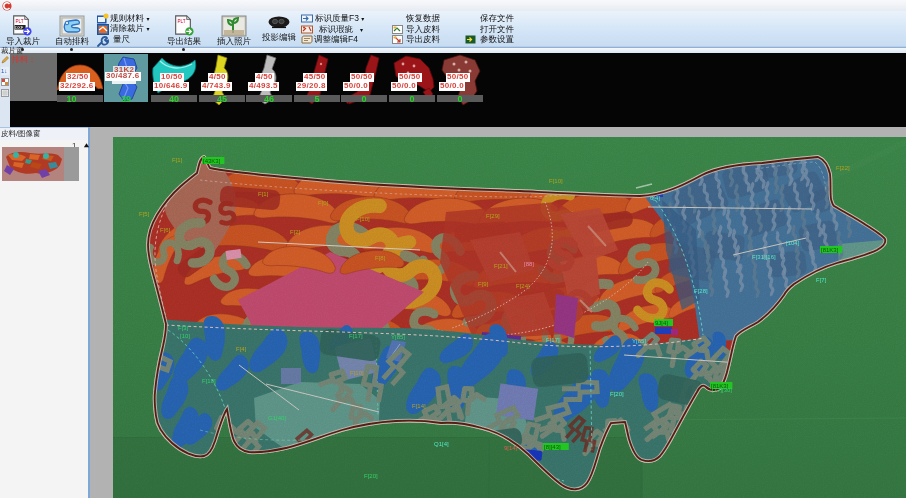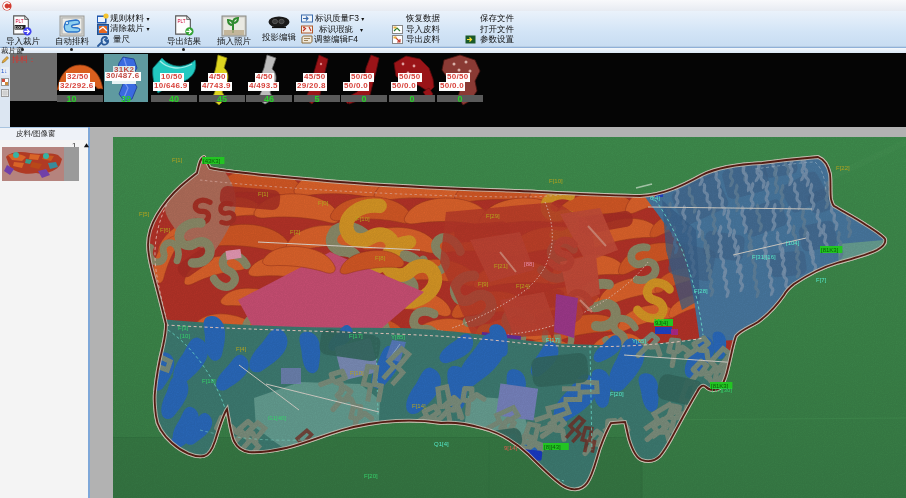--- a/index.html
+++ b/index.html
@@ -5,21 +5,21 @@
 body{width:906px;height:498px;overflow:hidden;font-family:"Liberation Sans",sans-serif;position:relative;background:#000}
 .abs{position:absolute}
 #titlebar{left:0;top:0;width:906px;height:11px;background:linear-gradient(#f8f9fb,#e7ebf2);color:#a4a8b0;font-size:7.5px;line-height:11px;white-space:nowrap;overflow:hidden}
 #toolbar{left:0;top:11px;width:906px;height:36px;background:linear-gradient(#eaf2fb,#d2e4f6 60%,#c8ddf2);border-bottom:1px solid #b9cfe6}
 #panelhdr{left:0;top:47px;width:906px;height:6px;background:linear-gradient(#f4f8fc,#dbe8f5);border-top:1px solid #8fb0d8}
 .tbl{position:absolute;font-size:8.5px;color:#111;text-align:center;line-height:9px;letter-spacing:0px}
 .tbr{position:absolute;font-size:8.5px;color:#111;line-height:10px;white-space:nowrap}
 #strip{left:0;top:53px;width:906px;height:74px;background:#050505}
 #leftcol{left:0;top:53px;width:10px;height:74px;background:#dce6f2}
 #sidebar{left:0;top:127px;width:88px;height:371px;background:#f4f4f4;border-top:1px solid #a8c4e0}
-#sbhdr{left:0;top:128px;width:87px;height:12px;background:#eef2f8;font-size:7.5px;color:#222;line-height:12px;padding-left:16px}
+#sbhdr{left:0;top:128px;width:87px;height:12px;background:#eef2f8;font-size:7.5px;color:#222;line-height:12px;padding-left:1px}
 #vline{left:88px;top:127px;width:2px;height:371px;background:#7ea7d8}
 #graymargin{left:90px;top:127px;width:816px;height:371px;background:#b2b2b2}
 .cellnum{position:absolute;font-size:9px;font-weight:bold;color:#27d427;text-align:center}
 .celllab{position:absolute;background:#fff;color:#d8433c;font-size:8px;line-height:8.5px;white-space:nowrap;padding:0 1px;font-weight:bold;letter-spacing:0.3px}
 </style></head><body>
 <div id="titlebar" class="abs"><svg class="abs" style="left:2px;top:1px" width="10" height="10" viewBox="0 0 10 10">
       <circle cx="5" cy="5" r="4.6" fill="#d23b2f"></circle>
       <path d="M7.5,3 A3.2,3.2 0 1 0 7.5,7" fill="none" stroke="#fff" stroke-width="1.6"></path>
     </svg></div>
 <div id="toolbar" class="abs"></div>

